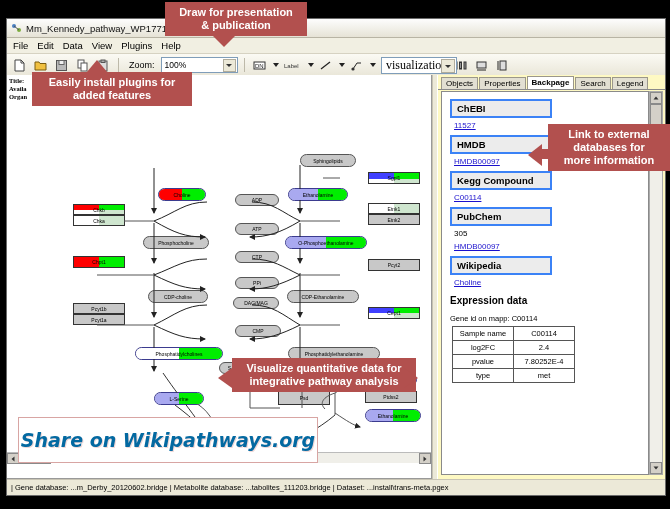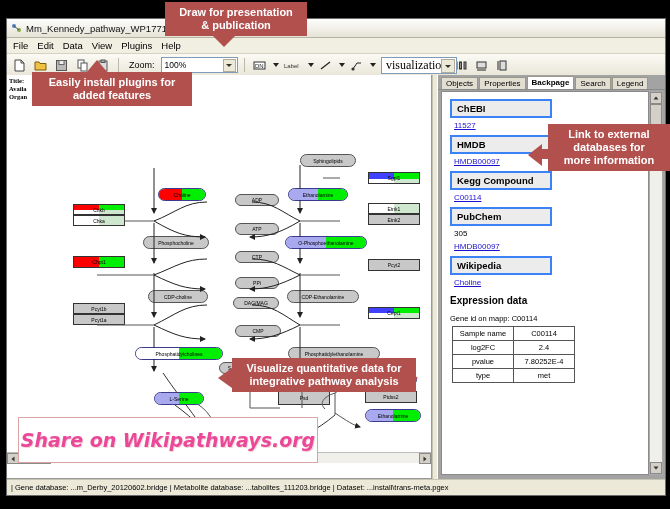--- a/index.html
+++ b/index.html
@@ -36,21 +36,21 @@
            display:flex;align-items:center;justify-content:center;}
 
   
   .bodyarea{position:absolute;left:0;top:56px;right:0;bottom:16px;display:flex;background:#ece9d8;}
   .leftpane{position:relative;width:424px;background:#fff;border:1px solid #999;border-top:none;border-left:none;}
   .sidelabels{position:absolute;left:2px;top:2px;font-size:6.5px;line-height:8px;color:#000;font-weight:bold;font-family:"Liberation Serif",serif;}
   .canvas{position:absolute;left:28px;top:0;right:0;bottom:0;background:#fff;overflow:hidden;}
 
   .vsplit{width:4px;background:#ece9d8;border-left:1px solid #c6c2b2;border-right:1px solid #fff;}
 
-  .rightpane{position:relative;flex:1;background:#a3a3a3;}
+  .rightpane{position:relative;flex:1;background:#fef9c3;}
   .tabs{display:flex;align-items:flex-end;height:14px;padding-left:3px;gap:1px;border-bottom:1px solid #8a8a8a;}
   .tab{font-size:8px;padding:1px 4px 1px 4px;background:#e2dfd2;border:1px solid #9b978a;border-bottom:none;color:#000;}
   .tab.active{background:#fff;font-weight:bold;position:relative;top:0;padding-bottom:2px;}
   .rpanel{position:absolute;left:3px;top:16px;right:16px;bottom:4px;background:#fff;border:1px solid #8a8a8a;overflow:hidden;padding:6px 8px;}
   .sec{margin-bottom:4px;}
   .sechdr{display:inline-block;min-width:88px;border:2px solid #3b82f6;background:#ececec;font-weight:bold;font-size:9.5px;
           padding:2px 5px;color:#000;}
   .seclink{font-size:8px;color:#1a10cd;text-decoration:underline;margin:3px 0 0 4px;display:block;}
   .secplain{font-size:8px;color:#000;margin:3px 0 0 4px;display:block;}
   .exprhdr{font-weight:bold;font-size:10px;color:#000;margin:8px 0 8px 0;}
@@ -70,21 +70,21 @@
   .hscroll .thumb{position:absolute;left:12px;top:0;width:30px;height:9px;background:#d4d0c8;border:1px solid #8a8a8a;}
   .hscroll .ar{position:absolute;top:0;width:10px;height:9px;background:#d4d0c8;border:1px solid #8a8a8a;display:flex;align-items:center;justify-content:center;}
 
   
   .callout{position:absolute;background:#b2504e;color:#fff;font-weight:bold;text-align:center;
            font-size:11px;line-height:13px;padding:4px 6px;z-index:40;}
   .co-tail{position:absolute;width:0;height:0;z-index:40;}
 
   .sharebox{position:absolute;left:18px;top:417px;width:298px;height:44px;background:#fff;border:1px solid #d8a5a3;
             display:flex;align-items:center;justify-content:center;z-index:35;}
-  .sharebox span{font-size:19px;font-weight:bold;font-style:italic;color:#ec4899;
+  .sharebox span{font-size:19px;font-weight:bold;font-style:italic;color:#0369a1;
             font-family:"DejaVu Sans",sans-serif;text-shadow:1px 1px 0 #f0d8d7;}
 
   
   .node{position:absolute;box-sizing:border-box;display:flex;align-items:center;justify-content:center;
         font-size:5px;color:#000;font-family:"Liberation Sans",sans-serif;white-space:nowrap;}
   .met{border-radius:9px;border:1px solid #3b3b8f;background:#c8c8c8;}
   .metgray{border-radius:9px;border:1px solid #555;background:#c8c8c8;}
   .gene{border:1px solid #333;background:#c8c8c8;}
   .lbl{position:relative;z-index:3;}
   .half{position:absolute;top:0;bottom:0;z-index:1;}

